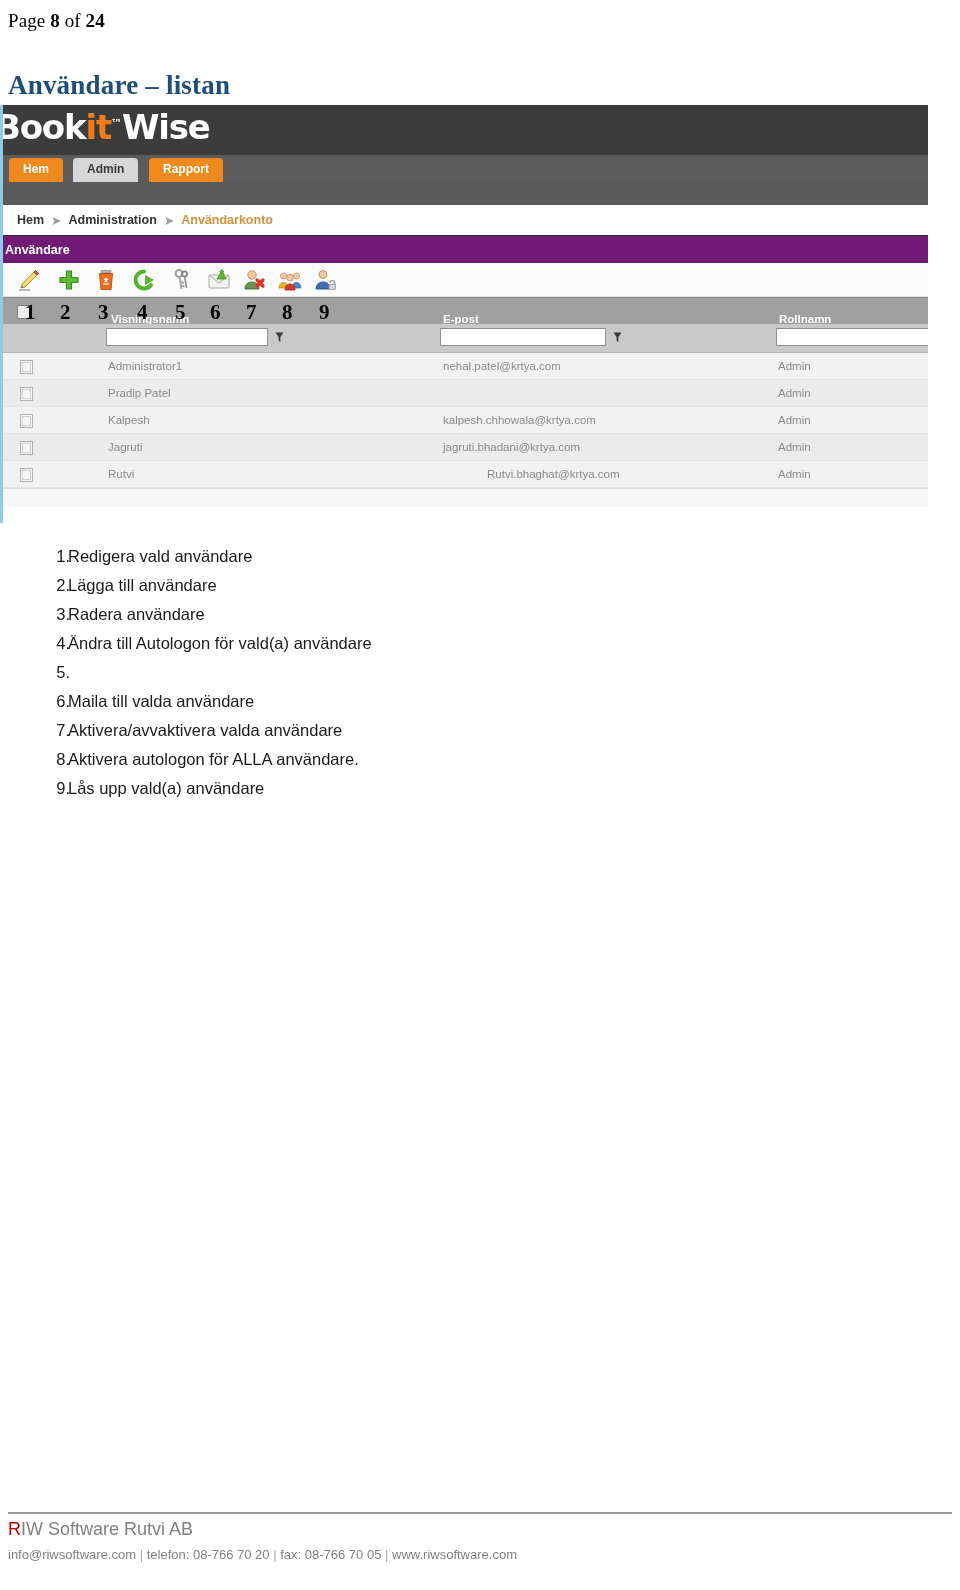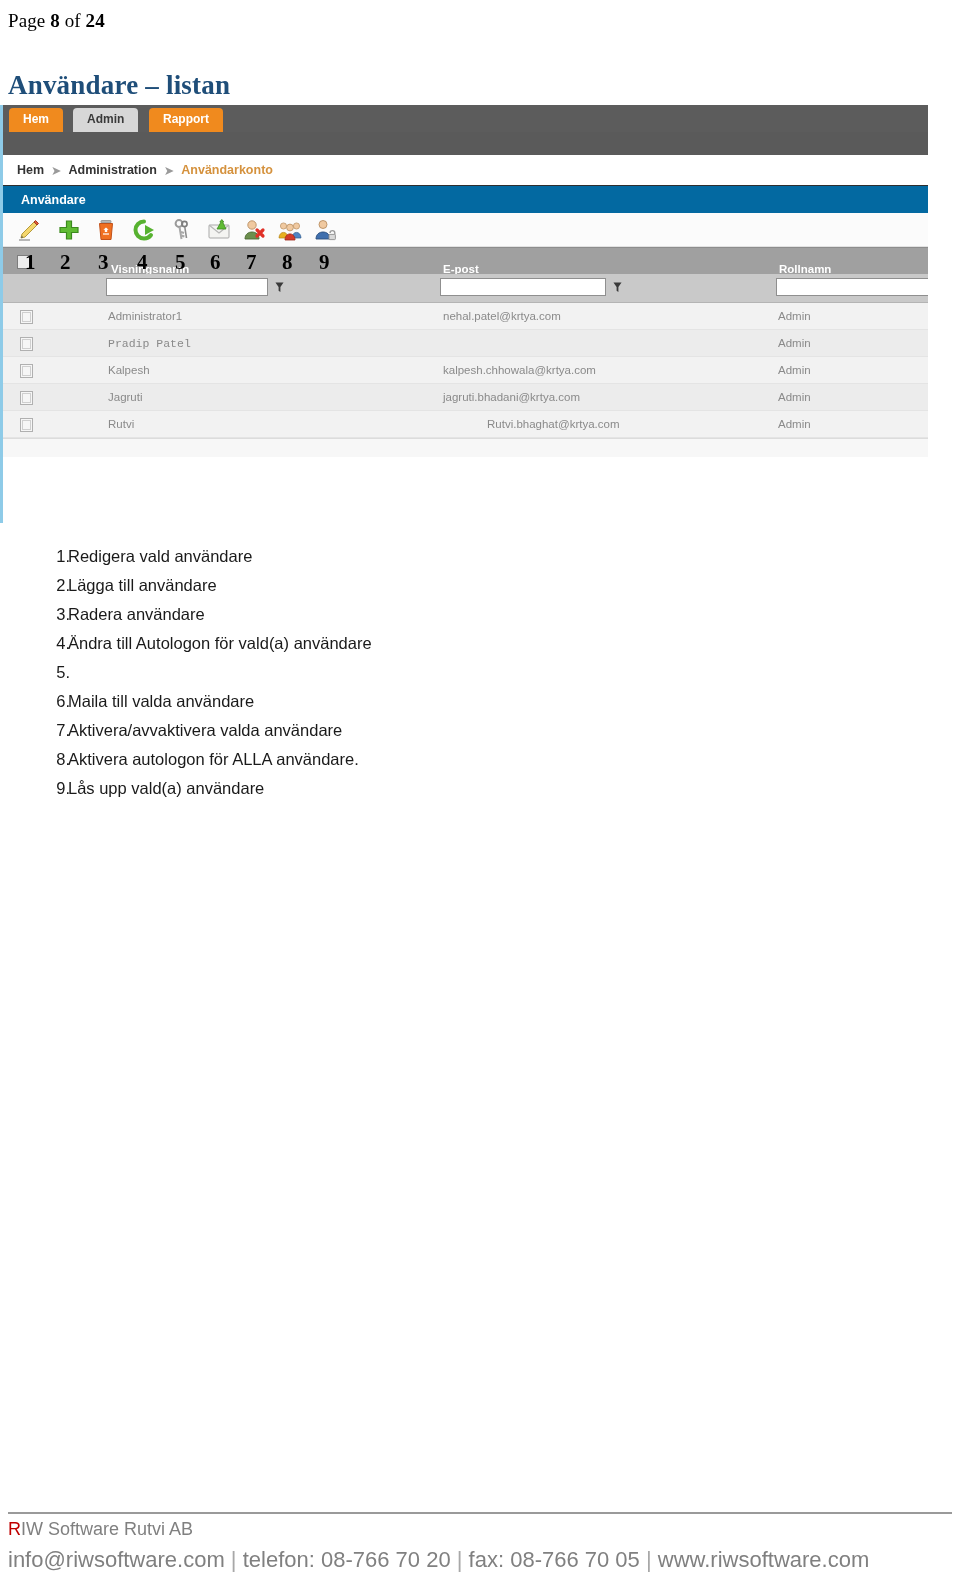--- a/index.html
+++ b/index.html
@@ -117,24 +117,24 @@
   }
   .breadcrumb .sep {
     color: #9a9a9a;
     margin: 0 7px;
     font-weight: normal;
   }
   .breadcrumb .current { color: #d5923e; }
 
   .panel-head {
     height: 28px;
-    background: #0369a1;
+    background: #701a75;
     display: flex;
     align-items: center;
-    padding-left: 18px;
+    padding-left: 2px;
     font-size: 12.5px;
     font-weight: bold;
     color: #ffffff;
     box-sizing: border-box;
     border-top: 1px solid #2e2e2e;
   }
 
   
   .toolbar {
     position: relative;
@@ -291,37 +291,40 @@
     top: 1519px;
     font-size: 18px;
     color: #808080;
     white-space: nowrap;
   }
   .foot-line1 .r { color: #c00000; }
   .foot-line2 {
     position: absolute;
     left: 8px;
     top: 1547px;
-    font-size: 22px;
+    font-size: 13px;
     color: #808080;
     white-space: nowrap;
   }
   .foot-line2 .bar { color: #a8a8a8; }
 </style>
 </head>
 <body>
 
 <div class="page-num">
   <span>Page </span><b>8</b><span> of </span><b>24</b>
 </div>
 
 <div class="doc-title">Användare – listan</div>
 
 <div class="shot">
 
+  <div class="shot-topbar">
+    <div class="logo"><span>Book</span><span class="it">it</span><span class="tm">™</span><span>Wise</span></div>
+  </div>
 
   <div class="tabstrip">
     <div class="tab orange" style="left:6px;">Hem</div>
     <div class="tab active" style="left:70px;">Admin</div>
     <div class="tab orange" style="left:146px;">Rapport</div>
   </div>
 
   <div class="greyband"></div>
 
   <div class="breadcrumb">
@@ -445,21 +448,21 @@
   </div>
 
   <div class="trow">
     <div class="rchk"></div>
     <div class="cell" style="left:105px;">Administrator1</div>
     <div class="cell" style="left:440px;">nehal.patel@krtya.com</div>
     <div class="cell" style="left:775px;">Admin</div>
   </div>
   <div class="trow alt">
     <div class="rchk"></div>
-    <div class="cell" style="left:105px;font-family:Liberation Mono, monospace;">Pradip Patel</div>
+    <div class="cell" style="left:105px;">Pradip Patel</div>
     <div class="cell" style="left:440px;margin-top:38px;">dhaval.patel@krtya.com</div>
     <div class="cell" style="left:775px;">Admin</div>
   </div>
   <div class="trow">
     <div class="rchk"></div>
     <div class="cell" style="left:105px;">Kalpesh</div>
     <div class="cell" style="left:440px;">kalpesh.chhowala@krtya.com</div>
     <div class="cell" style="left:775px;">Admin</div>
   </div>
   <div class="trow alt">

